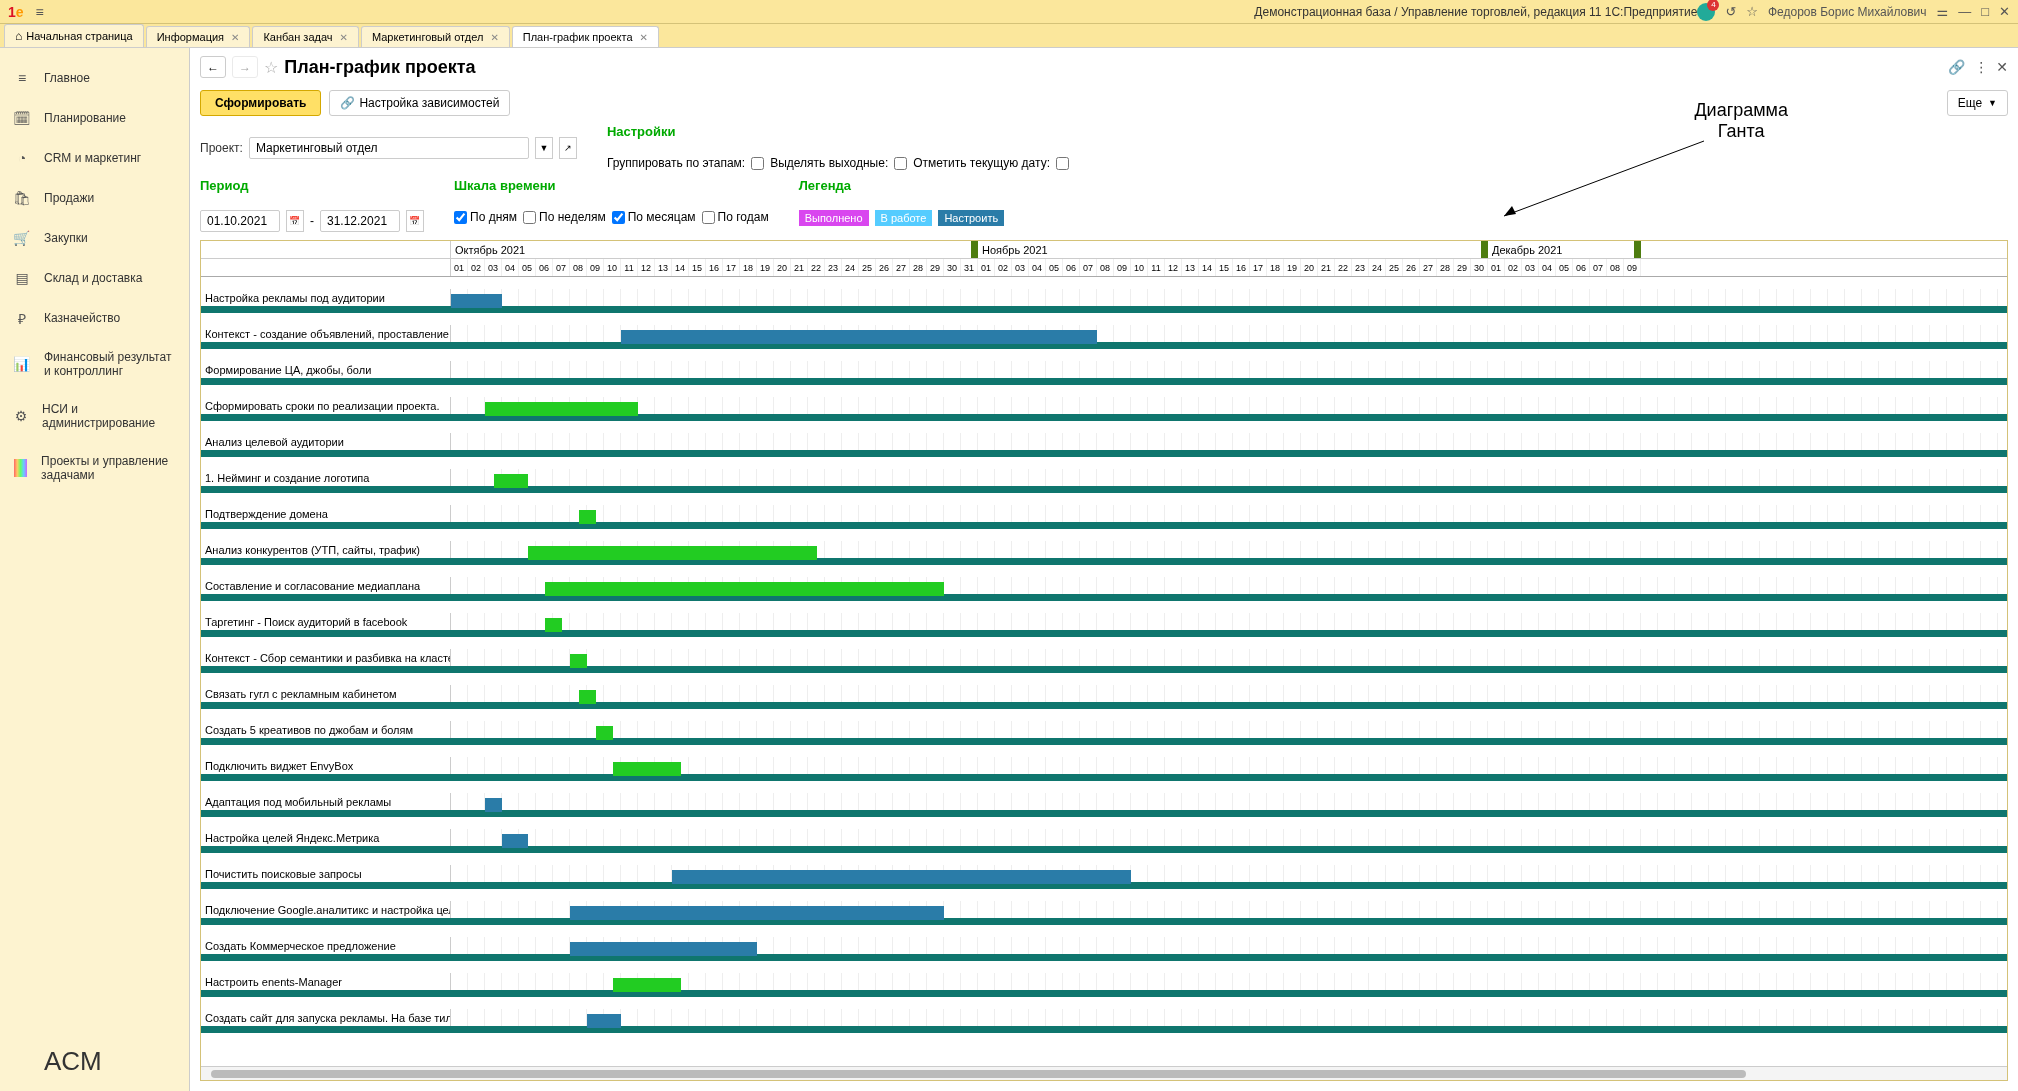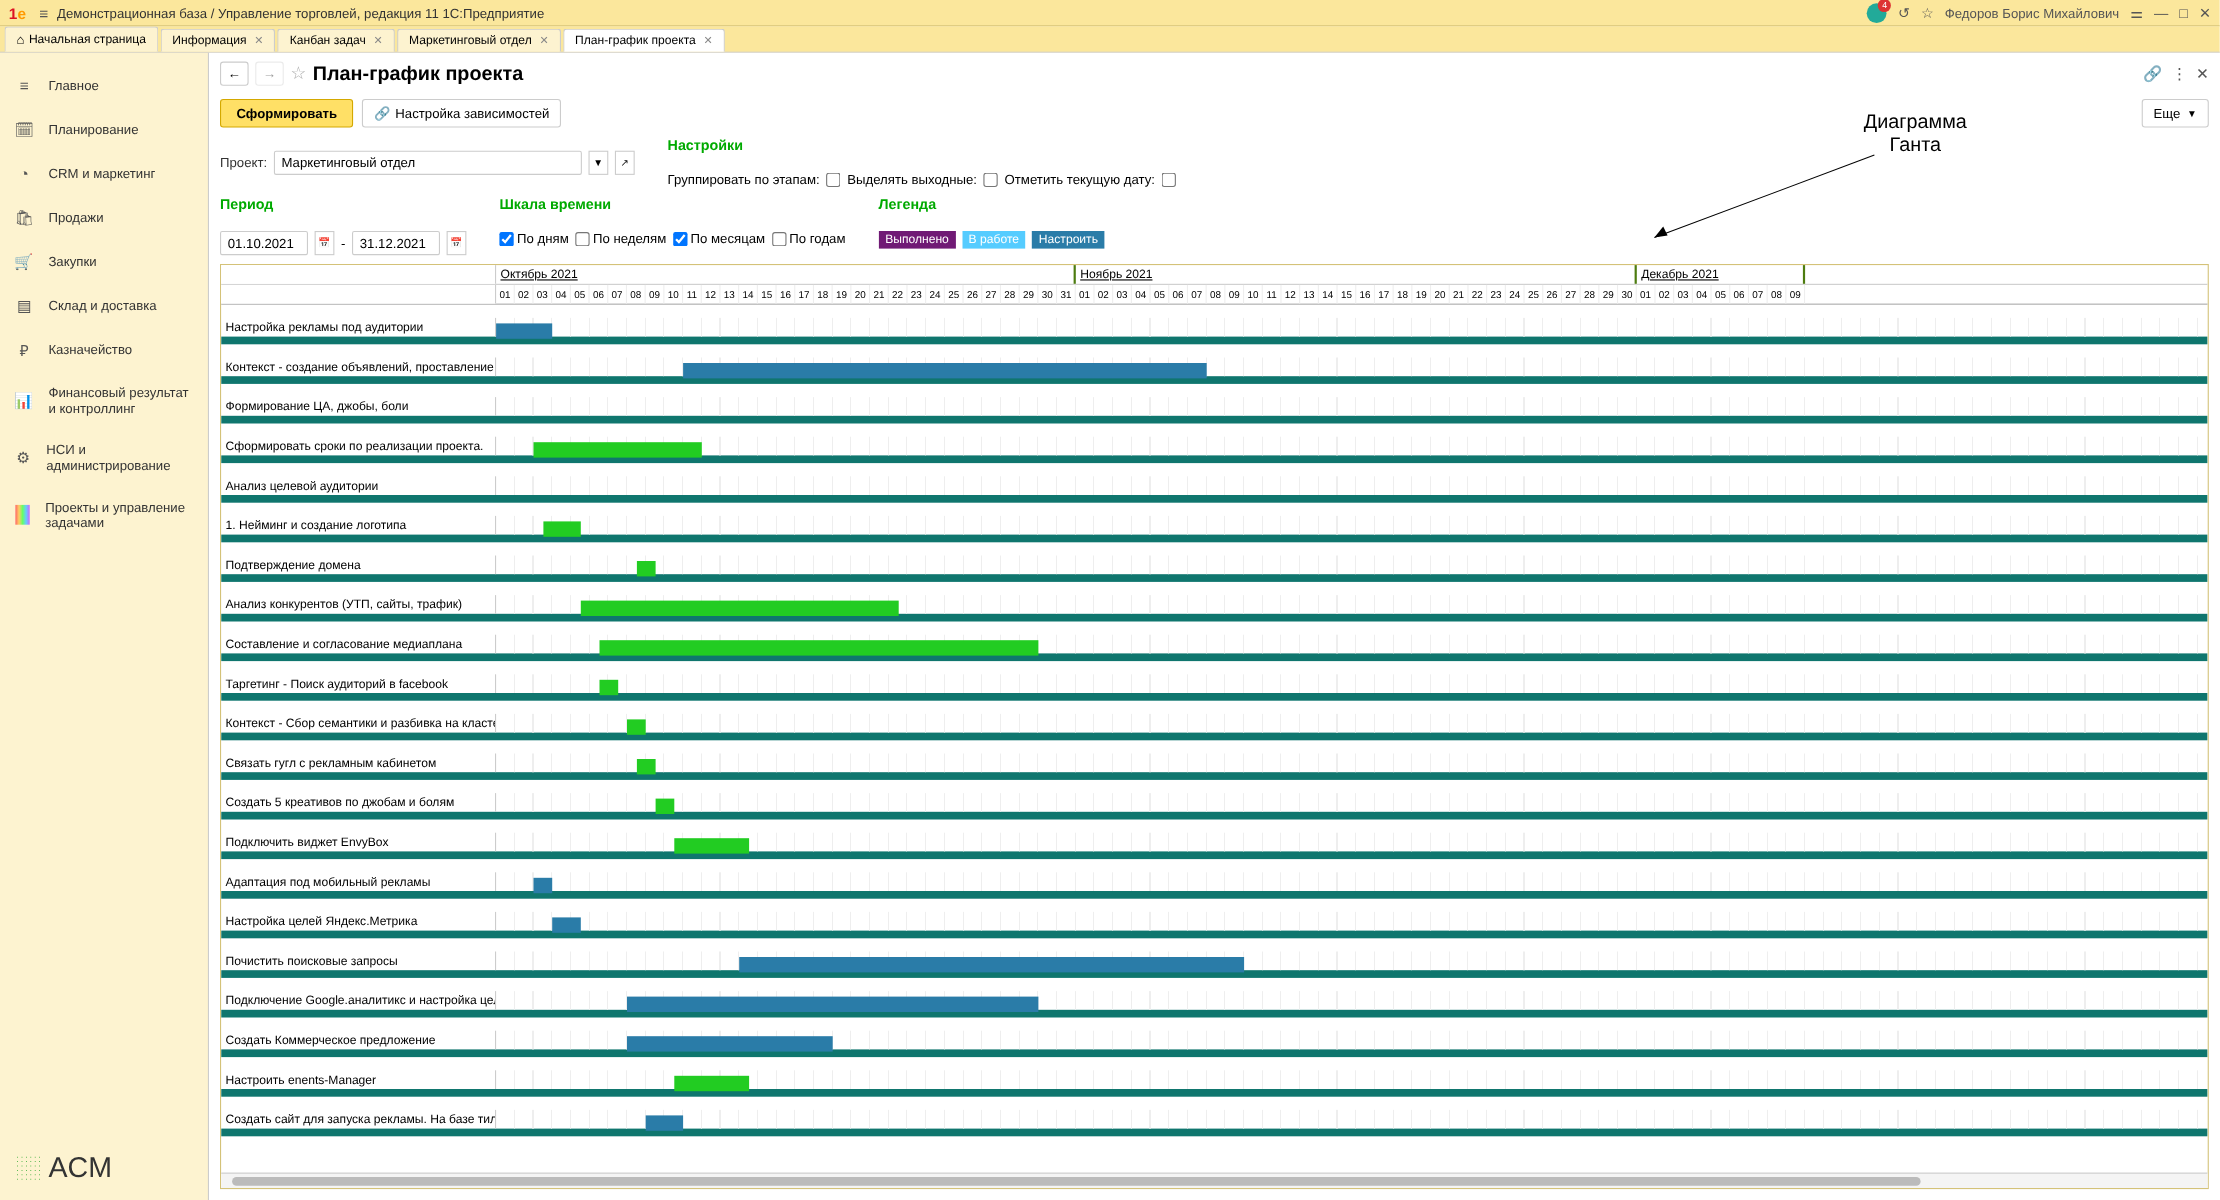--- a/index.html
+++ b/index.html
@@ -2,21 +2,21 @@
 <html><head>
 <meta charset="utf-8">
 <style>
 * { box-sizing: border-box; margin: 0; padding: 0; font-family: Arial, sans-serif; }
 body { background: #fff; font-size: 12px; overflow: hidden; }
 
 
 .title-bar { background: #fbe79c; height: 24px; display: flex; align-items: center; padding: 0 8px; border-bottom: 1px solid #d4c278; }
 .title-bar .logo { color: #d12; font-weight: bold; font-size: 14px; margin-right: 4px; }
 .title-bar .hamburger { margin: 0 8px; cursor: pointer; font-size: 14px; color: #555; }
-.title-bar .title-text { flex: 1; color: #333; font-size: 12px; }
+.title-bar .title-text { flex: 1; color: #333; font-size: 12px; text-align: right; }
 .title-bar .right-icons { display: flex; align-items: center; gap: 10px; color: #555; font-size: 13px; }
 .title-bar .user-name { font-size: 12px; }
 .badge-circle { width: 18px; height: 18px; border-radius: 50%; background: #2a9; color: #fff; font-size: 10px; display: inline-flex; align-items: center; justify-content: center; position: relative; }
 .badge-circle::after { content: attr(data-count); position: absolute; top: -4px; right: -4px; background: #d33; color: #fff; border-radius: 50%; width: 12px; height: 12px; font-size: 8px; display: flex; align-items: center; justify-content: center; }
 
 
 .tab-bar { background: #fbe79c; height: 24px; display: flex; align-items: flex-end; padding-left: 4px; border-bottom: 1px solid #ccc; }
 .tab { padding: 4px 10px; font-size: 11px; border: 1px solid #ccc; border-bottom: none; background: #fdf3d0; margin-right: 2px; cursor: pointer; border-radius: 3px 3px 0 0; display: flex; align-items: center; gap: 4px; }
 .tab.home-tab::before { content: "⌂"; font-size: 12px; }
 .tab.active { background: #fff; }
@@ -54,33 +54,33 @@
 .filter-group { display: flex; flex-direction: column; gap: 4px; }
 .filter-label { font-size: 12px; color: #333; }
 .filter-label.green { color: #0a0; font-weight: bold; font-size: 13px; }
 .filter-controls { display: flex; align-items: center; gap: 6px; font-size: 12px; margin-top: 13px; }
 .input-field { border: 1px solid #ccc; padding: 3px 6px; font-size: 12px; border-radius: 2px; }
 .date-input { width: 80px; }
 .dropdown-btn { border: 1px solid #ccc; background: #fff; width: 18px; height: 22px; cursor: pointer; font-size: 9px; }
 .project-input { width: 280px; }
 .checkbox-wrap { display: inline-flex; align-items: center; gap: 3px; }
 .legend-badge { padding: 2px 6px; color: #fff; font-size: 11px; }
-.badge-done { background: #701a75; }
+.badge-done { background: #d946ef; }
 .badge-progress { background: #5cf; }
 .badge-overdue { background: #2a7ca8; }
 
 
 .annotation { position: absolute; top: 100px; right: 230px; font-family: Georgia, serif; font-size: 18px; text-align: center; pointer-events: none; z-index: 10; }
 .annotation svg { position: absolute; top: 40px; right: 60px; }
 
 
 .gantt-wrap { flex: 1; margin: 4px 10px 10px 10px; border: 1px solid #d4c278; overflow: hidden; position: relative; display: flex; flex-direction: column; }
 .gantt-header-months { display: flex; height: 18px; font-size: 11px; border-bottom: 1px solid #ccc; }
 .gantt-task-col-h { width: 250px; flex-shrink: 0; border-right: 1px solid #ccc; background: #fff; }
-.gantt-month { border-right: 2px solid #4d7c0f; padding-left: 4px; display: flex; align-items: center; text-decoration: underline; }
+.gantt-month { border-right: 7px solid #4d7c0f; padding-left: 4px; display: flex; align-items: center; }
 .gantt-header-days { display: flex; height: 18px; font-size: 9px; border-bottom: 1px solid #aaa; }
 .gantt-day { width: 17px; flex-shrink: 0; border-right: 1px solid #eee; text-align: center; line-height: 18px; }
 .gantt-body { flex: 1; overflow-y: auto; overflow-x: hidden; position: relative; }
 .gantt-row { display: flex; height: 24px; border-bottom: 7px solid #0f766e; align-items: center; position: relative; margin-top: 12px; }
 .gantt-task-name { width: 250px; flex-shrink: 0; padding-left: 4px; font-size: 11px; border-right: 1px solid #ccc; white-space: nowrap; overflow: hidden; text-overflow: ellipsis; height: 100%; display: flex; align-items: center; }
 .gantt-cells { flex: 1; position: relative; height: 100%; background-image: repeating-linear-gradient(to right, transparent, transparent 16px, #eee 16px, #eee 17px); }
 .gantt-bar { position: absolute; height: 14px; top: 5px; }
 .bar-done { background: #2c2; }
 .bar-overdue { background: #2a7ca8; }
 .gantt-scroll { height: 14px; border-top: 1px solid #ccc; background: #f4f4f4; position: relative; }

